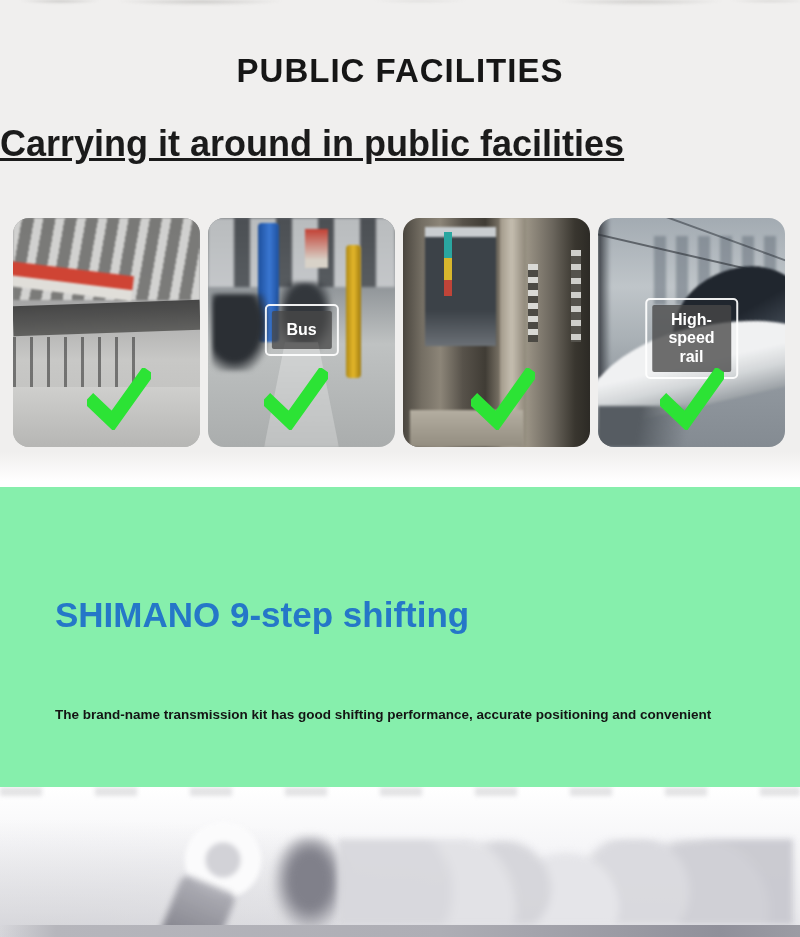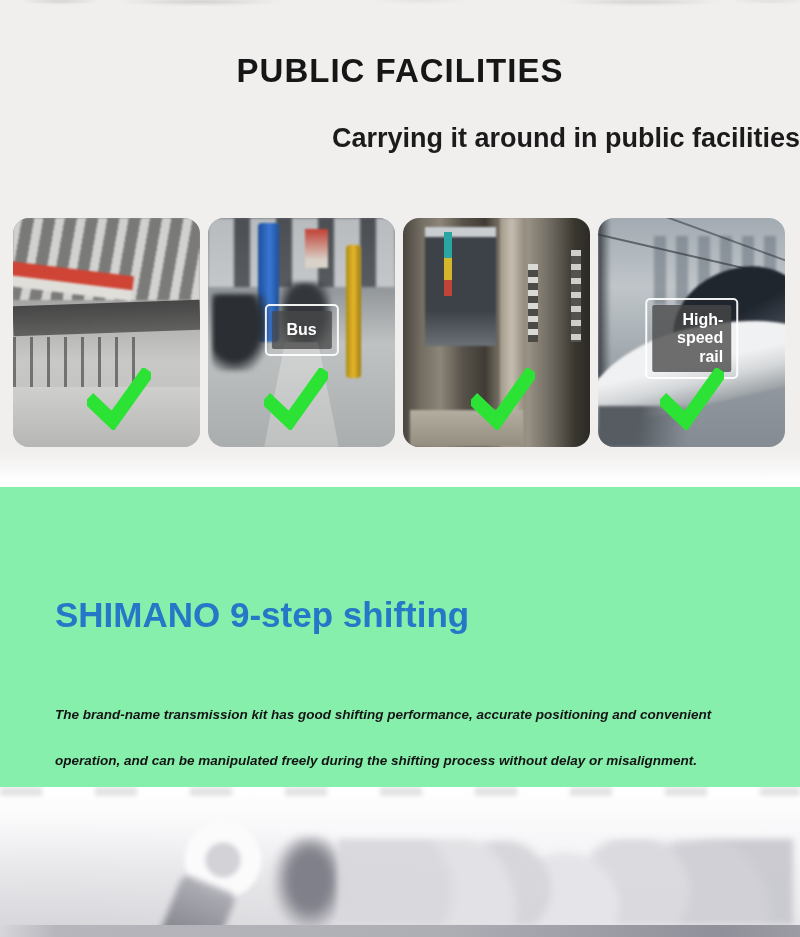--- a/index.html
+++ b/index.html
@@ -20,22 +20,22 @@
       radial-gradient(70px 5px at 420px 0px, rgba(150,148,144,.4), transparent 70%),
       radial-gradient(120px 7px at 640px 1px, rgba(130,128,124,.55), transparent 70%),
       radial-gradient(60px 5px at 770px 0px, rgba(140,138,134,.5), transparent 70%);
     filter:blur(1px);
   }
   .fac-title {
     position:absolute; top:52px; left:0; width:800px; text-align:center;
     font-size:33px; font-weight:700; letter-spacing:1px; color:#161616;
   }
   .fac-subtitle {
-    position:absolute; top:123px; left:0; width:800px; text-align:right;
-    font-size:27px; font-weight:700; color:#1b1b1b;
+    position:absolute; top:123px; left:0; width:800px; text-align:left;
+    font-size:36px; font-weight:700; color:#1b1b1b;text-decoration:underline;
   }
 
   .cards { position:absolute; top:218px; left:13px; width:774px; display:flex; gap:8px; }
   .card {
     position:relative; width:187px; height:229px; border-radius:16px;
     overflow:hidden; flex:0 0 auto;
   }
   .photo { position:absolute; inset:0; }
   .shape { position:absolute; }
 
@@ -122,40 +122,40 @@
     position:absolute; left:50%; transform:translateX(-50%); top:86px;
     border:2px solid rgba(255,255,255,.92); border-radius:5px; padding:5px;
     z-index:3;
   }
   .tag-fill {
     background:rgba(72,72,72,.78); border-radius:2px; color:#fff;
     font-size:16px; font-weight:700; text-align:center; line-height:1.15;
     padding:10px 15px; white-space:nowrap;
   }
   .card-rail .tag { top:80px; }
-  .card-rail .tag-fill { white-space:normal; max-width:102px; padding:6px 8px;text-align:right; }
+  .card-rail .tag-fill { white-space:normal; max-width:102px; padding:6px 8px; }
 
   
   .check { position:absolute; top:150px; left:50%; width:64px; height:62px;
     transform:translateX(-50%); z-index:3; }
   .card-subway .check { margin-left:12px; }
   .card-bus .check { margin-left:-6px; }
   .card-elevator .check { margin-left:6px; }
 
   
   .shimano { position:absolute; top:487px; left:0; width:800px; height:450px; background:#86efac; }
   .shimano-title {
     position:absolute; left:55px; top:108px;
     font-size:35px; font-weight:700; color:#2577c8; letter-spacing:0;
   }
   .shimano-desc {
     position:absolute; left:55px; top:205px; width:700px;
     font-size:13.5px; font-weight:700; color:#141414; line-height:46px;
   }
-  .desc-line { display:block;font-style:italic; }
+  .desc-line { display:block; }
 
   
   .product-photo {
     position:absolute; left:0; top:300px; width:800px; height:150px; overflow:hidden;
     background:
       radial-gradient(ellipse at 6% 96%, rgba(198,198,203,.5), transparent 55%),
       linear-gradient(180deg,#ffffff 0%,#f6f6f8 38%,#ebebee 82%,#e3e3e7 100%);
   }
   .pp-smear { left:0; top:0; width:100%; height:9px;
     background:repeating-linear-gradient(90deg,rgba(158,158,163,.28) 0 42px,transparent 42px 95px);
@@ -259,21 +259,20 @@
       </div>
 
     </div>
   </section>
 
   <section class="shimano">
     <h2 class="shimano-title">SHIMANO 9-step shifting</h2>
 
     <p class="shimano-desc">
       <span class="desc-line">The brand-name transmission kit has good shifting performance, accurate positioning and convenient</span>
-      <span class="desc-line">operation, and can be manipulated freely during the shifting process without delay or misalignment.</span>
     </p>
 
     <div class="product-photo">
       <div class="shape pp-smear"></div>
       <div class="shape pp-ring"></div>
       <div class="shape pp-arm"></div>
       <div class="shape pp-cage"></div>
       <div class="shape pp-gears"></div>
       <div class="shape pp-edge"></div>
     </div>

